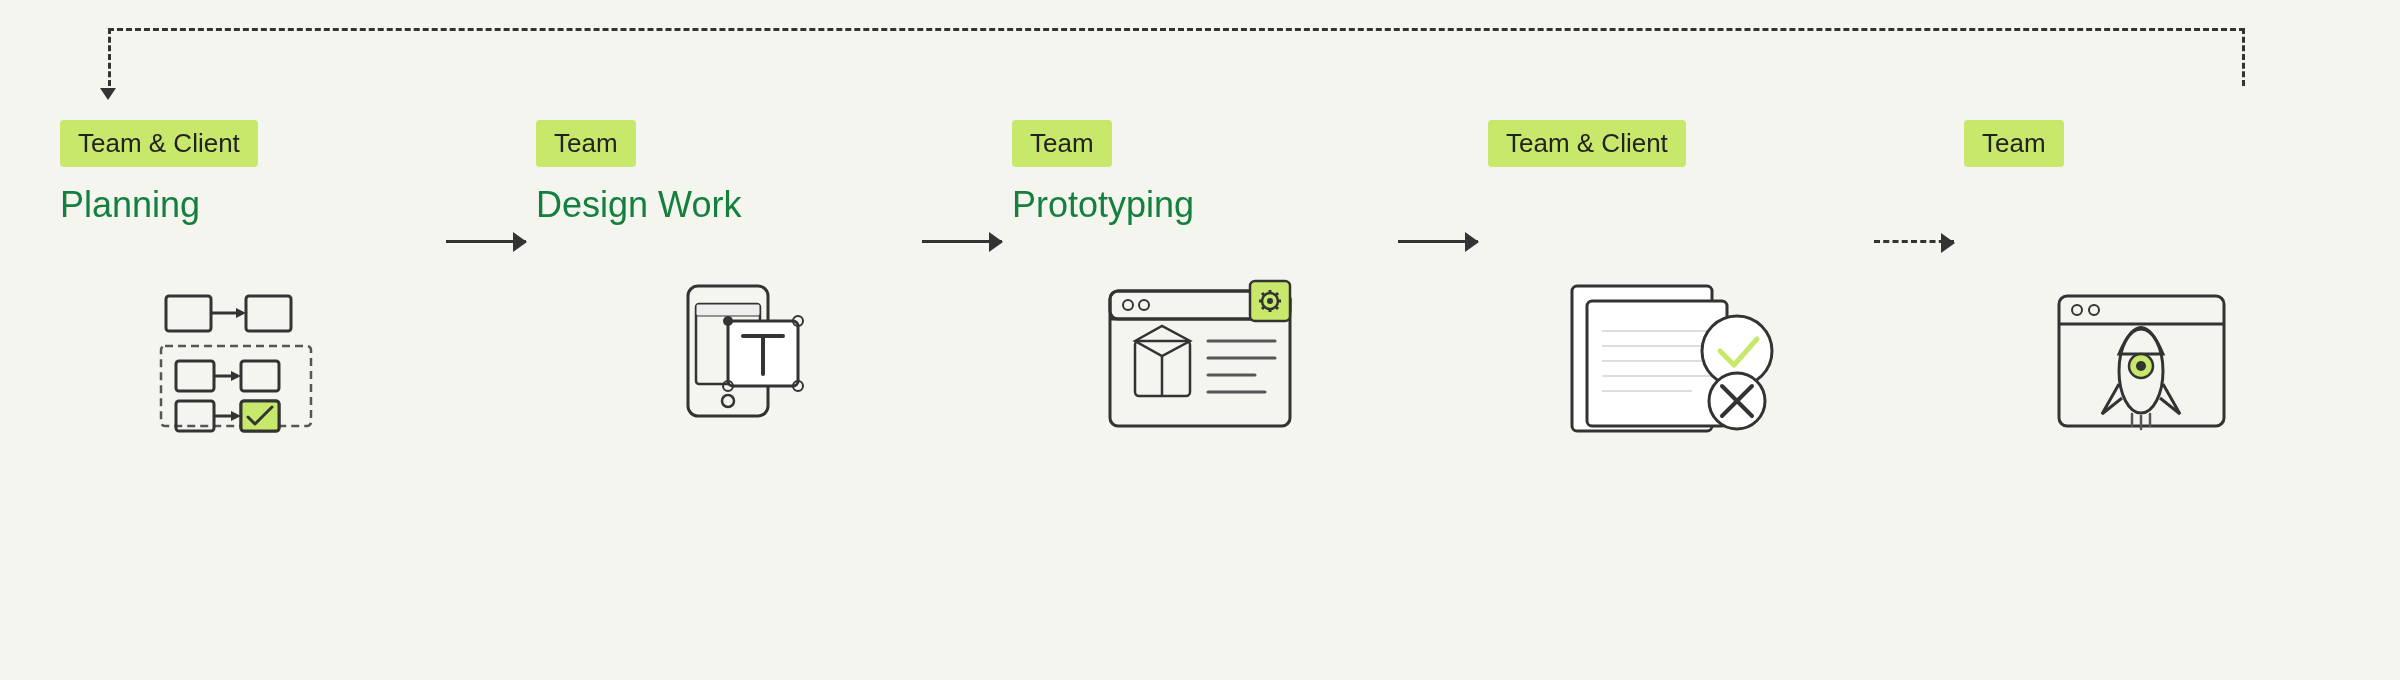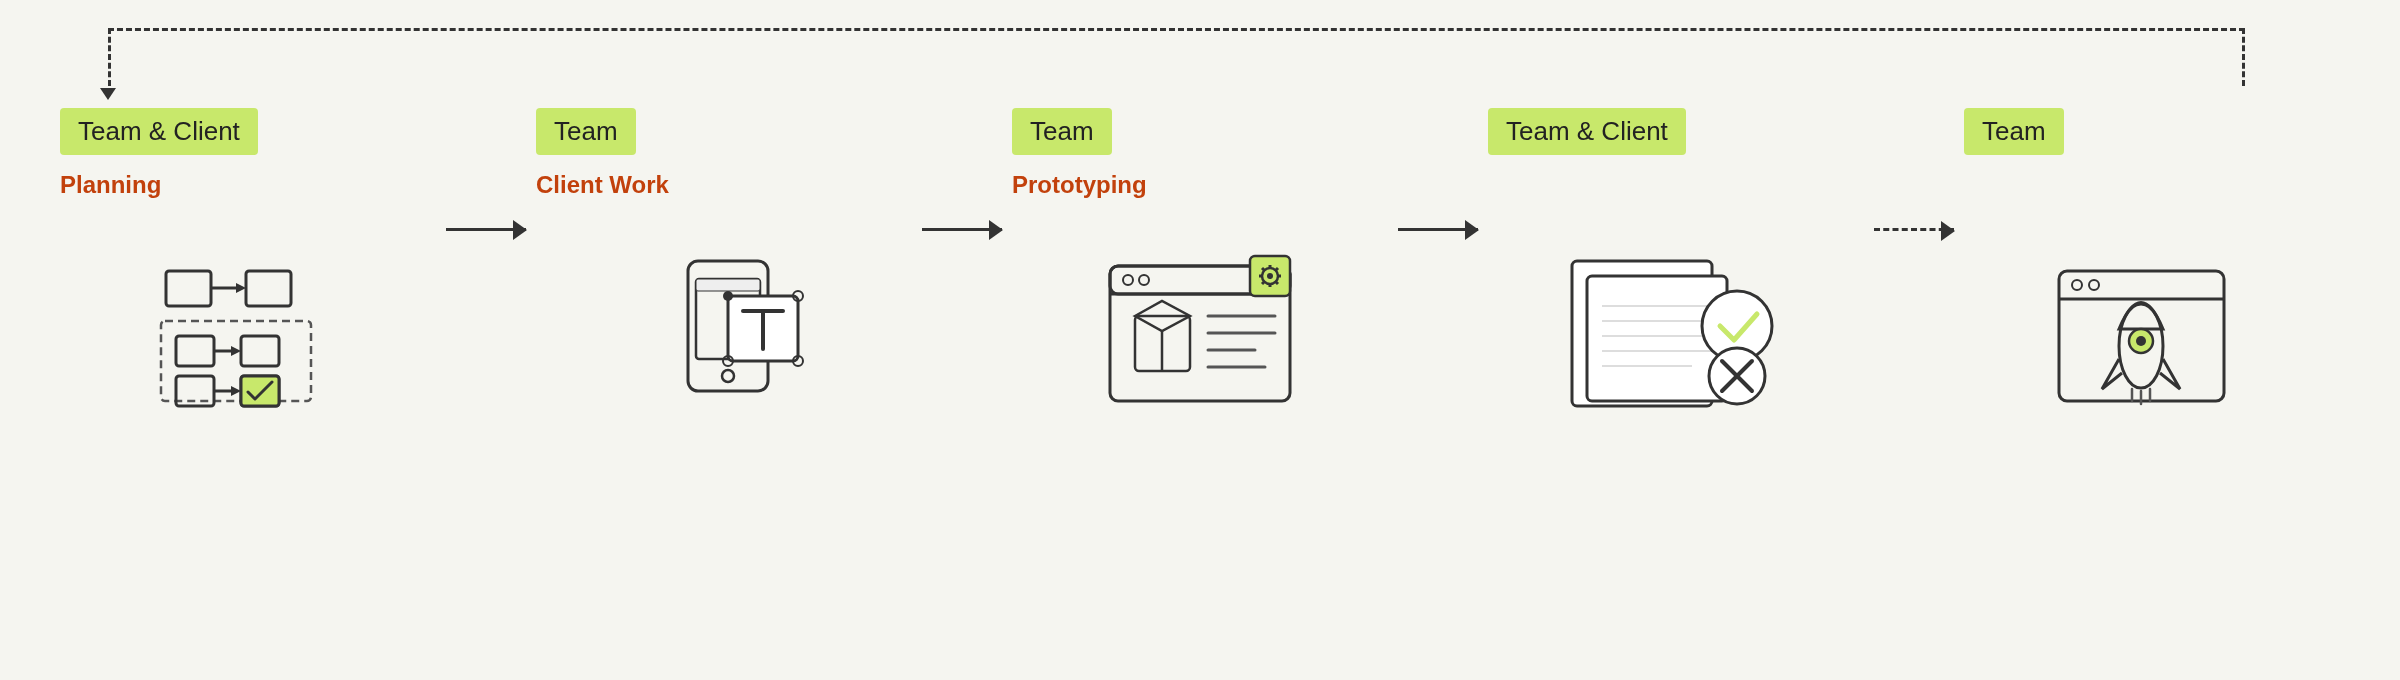--- a/index.html
+++ b/index.html
@@ -9,21 +9,21 @@
       background: #f5f5f0;
       font-family: 'Arial', sans-serif;
       overflow: hidden;
       position: relative;
     }
 
     .workflow-container {
       width: 2400px;
       height: 524px;
       position: relative;
-      padding: 28px 60px;
+      padding: 40px 60px;
     }
 
     
     .steps-row {
       display: flex;
       align-items: flex-start;
       justify-content: center;
       gap: 0;
       margin-top: 80px;
       position: relative;
@@ -44,23 +44,23 @@
       font-size: 26px;
       font-weight: 500;
       padding: 8px 18px;
       border-radius: 4px;
       margin-bottom: 16px;
       white-space: nowrap;
       display: inline-block;
     }
 
     .step-title {
-      font-size: 24px;
-      font-weight: 700;
-      color: #c2410c;
+      font-size: 36px;
+      font-weight: 400;
+      color: #15803d;
       line-height: 1.2;
       margin-bottom: 30px;
     }
 
     
     .arrow-connector {
       display: flex;
       align-items: center;
       padding-top: 120px;
       padding-left: 10px;
@@ -171,21 +171,21 @@
       <span class="step-badge">Team &amp; Client</span>
       <div class="step-title">Planning</div>
     </div>
 
     <div class="arrow-connector">
       <div class="arrow-line"></div>
     </div>
 
     <div class="step">
       <span class="step-badge">Team</span>
-      <div class="step-title">Client Work</div>
+      <div class="step-title">Design Work</div>
     </div>
 
     <div class="arrow-connector">
       <div class="arrow-line"></div>
     </div>
 
     <div class="step">
       <span class="step-badge">Team</span>
       <div class="step-title">Prototyping</div>
     </div>

